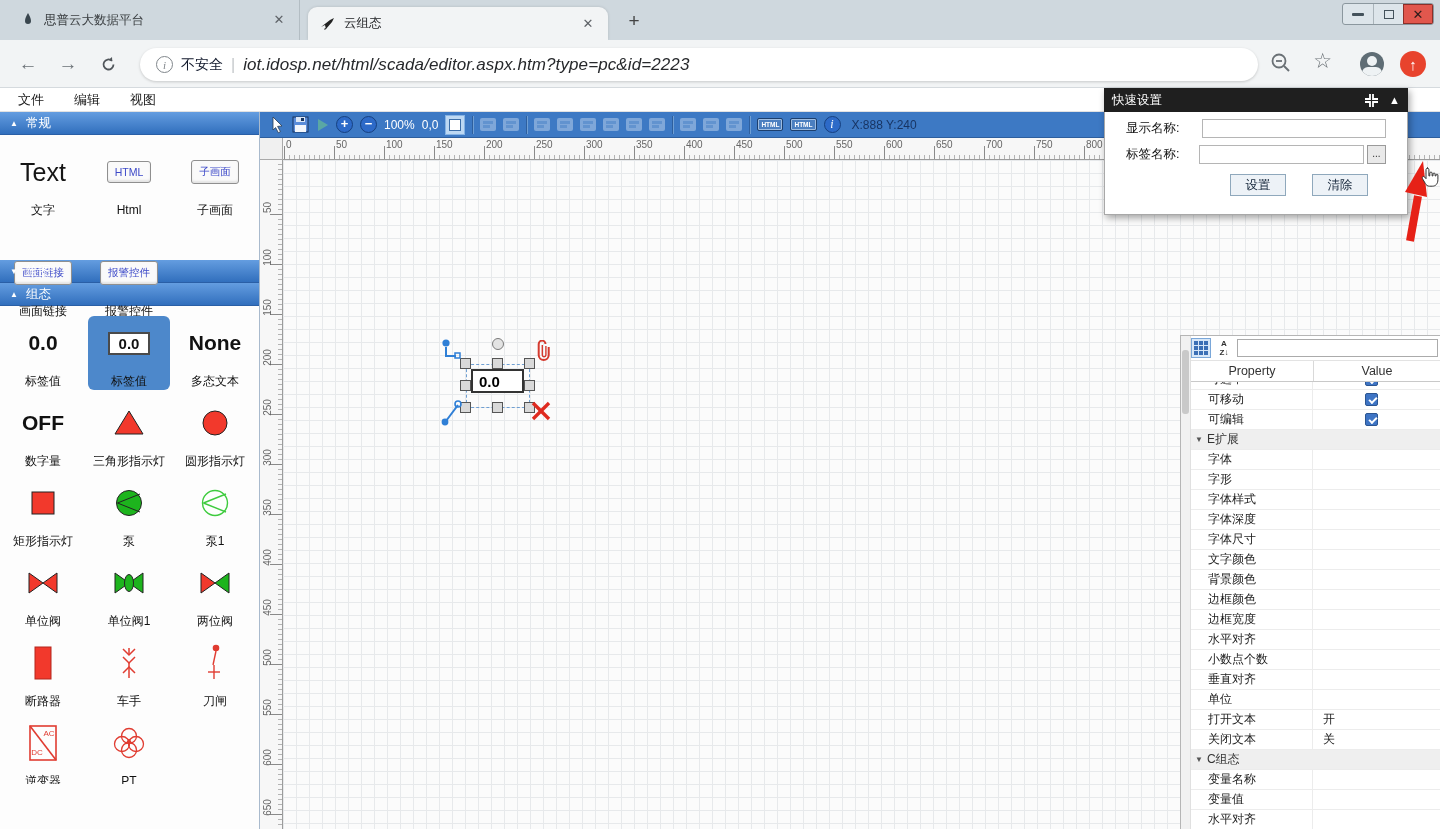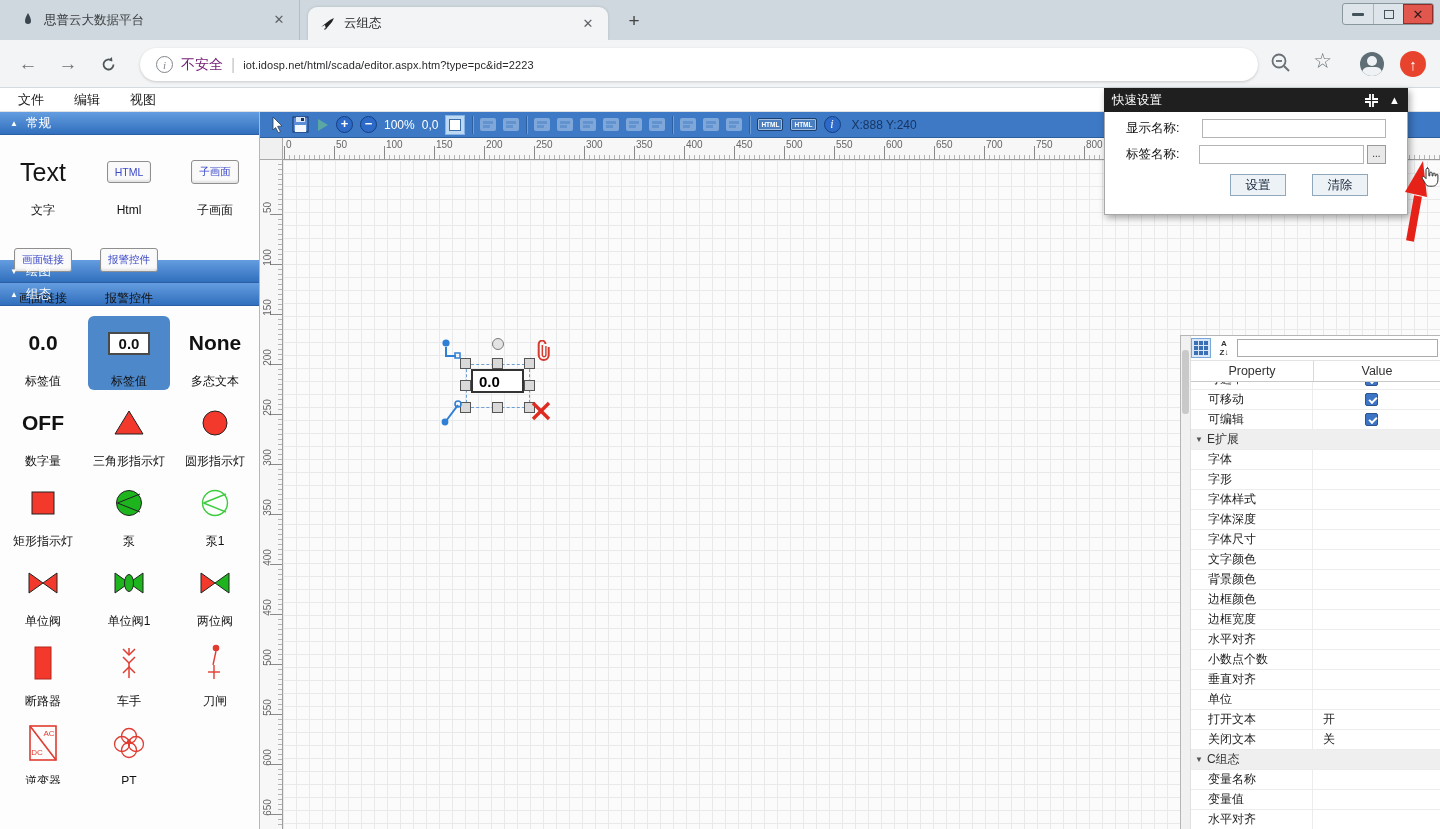--- a/index.html
+++ b/index.html
@@ -21,37 +21,37 @@
   .win-min-glyph { width:12px; height:3px; background:#44525b; border-radius:1px; }
   .win-restore-glyph { width:10px; height:9px; border:1.5px solid #44525b; position:relative; background:#dde5ea; }
   .win-restore-glyph:before { content:""; position:absolute; left:2px; top:-4px; width:10px; height:9px; border:1.5px solid #44525b; z-index:-1; }
   .winbtn.close { background:#e1574d; border:1px solid #8c2f28; }
   .win-close-glyph { color:#2d1b1a; font-weight:bold; font-size:13px; }
 
   .navbar { position:absolute; left:0; top:40px; width:1440px; height:48px; background:#f2f4f5; border-bottom:1px solid #d5dade; }
   .navbtn { position:absolute; top:10px; width:28px; height:28px; display:flex; align-items:center; justify-content:center; color:#6a7075; font-size:19px; }
   .omnibox { position:absolute; left:140px; top:8px; width:1118px; height:33px; border-radius:17px; background:#fff; box-shadow:0 1px 3px rgba(0,0,0,.18); display:flex; align-items:center; padding:0 16px; gap:8px; }
   .info-i { width:17px; height:17px; border:1.6px solid #80868b; border-radius:9px; color:#80868b; font-size:11px; font-style:italic; font-family:"Liberation Serif",serif; display:flex; align-items:center; justify-content:center; }
-  .sec-label { color:#701a75; font-size:14px; }
+  .sec-label { color:#0f172a; font-size:14px; }
   .omni-sep { color:#c3c7ca; font-size:16px; }
-  .url-text { color:#27292c; font-size:11px; letter-spacing:.1px; }
+  .url-text { color:#27292c; font-size:17px; letter-spacing:.1px;font-style:italic; }
   .nav-right-icon { position:absolute; top:12px; }
   .avatar-circle { width:24px; height:24px; border-radius:12px; background:#5f6d75; overflow:hidden; position:relative; }
   .avatar-circle:before { content:""; position:absolute; left:7px; top:4px; width:10px; height:10px; border-radius:5px; background:#eef2f4; }
   .avatar-circle:after { content:""; position:absolute; left:2px; top:15px; width:20px; height:12px; border-radius:10px; background:#eef2f4; }
   .orange-circle { width:26px; height:26px; border-radius:13px; background:#e8432d; color:#fff; font-weight:bold; font-size:15px; display:flex; align-items:center; justify-content:center; }
 
   .menubar { position:absolute; left:0; top:88px; width:1440px; height:24px; background:#fff; border-bottom:1px solid #e2e2e2; display:flex; align-items:center; gap:30px; padding-left:18px; font-size:13px; color:#1b1b1b; }
 
   
   .left-panel { position:absolute; left:0; top:112px; width:260px; bottom:0; background:#fdfdfd; border-right:1px solid #a9bacd; overflow:hidden; }
   .sec-header { height:23px; background:linear-gradient(#649de0,#316fbd); color:#fff; font-size:12.5px; display:flex; align-items:center; padding-left:10px; gap:8px; border-bottom:1px solid #2a5fa6; }
   .sec-arrow { font-size:8px; }
   .tiles { display:grid; grid-template-columns:repeat(3,86px); justify-items:center; padding-top:10px; }
-  .tiles.general { height:125px; align-content:start; row-gap:14px; }
+  .tiles.general { height:125px; align-content:start; row-gap:27px; }
   .tiles.scada { height:478px; align-content:start; row-gap:6px; overflow:hidden; }
   .tile { width:82px; padding:4px 0 2px; display:flex; flex-direction:column; align-items:center; border-radius:6px; }
   .tile.selected { background:#4d88cb; }
   .tile-icon { height:46px; display:flex; align-items:center; justify-content:center; }
   .tile-label { font-size:12px; color:#111; text-align:center; line-height:14px; margin-top:8px; }
   .glyph-plain { font-size:25px; color:#151515; }
   .glyph-bold { font-size:21px; font-weight:bold; color:#111; }
   .mini-btn { border:1px solid #8f8f8f; border-radius:3px; background:#fafafa; box-shadow:inset 0 -2px 2px #e3e3e3; color:#3c49c8; font-size:10.5px; padding:4px 7px; white-space:nowrap; }
   .label-box { border:2px solid #4a4a4a; background:#fff; font-size:15px; font-weight:bold; color:#111; padding:1px 9px; }
 

